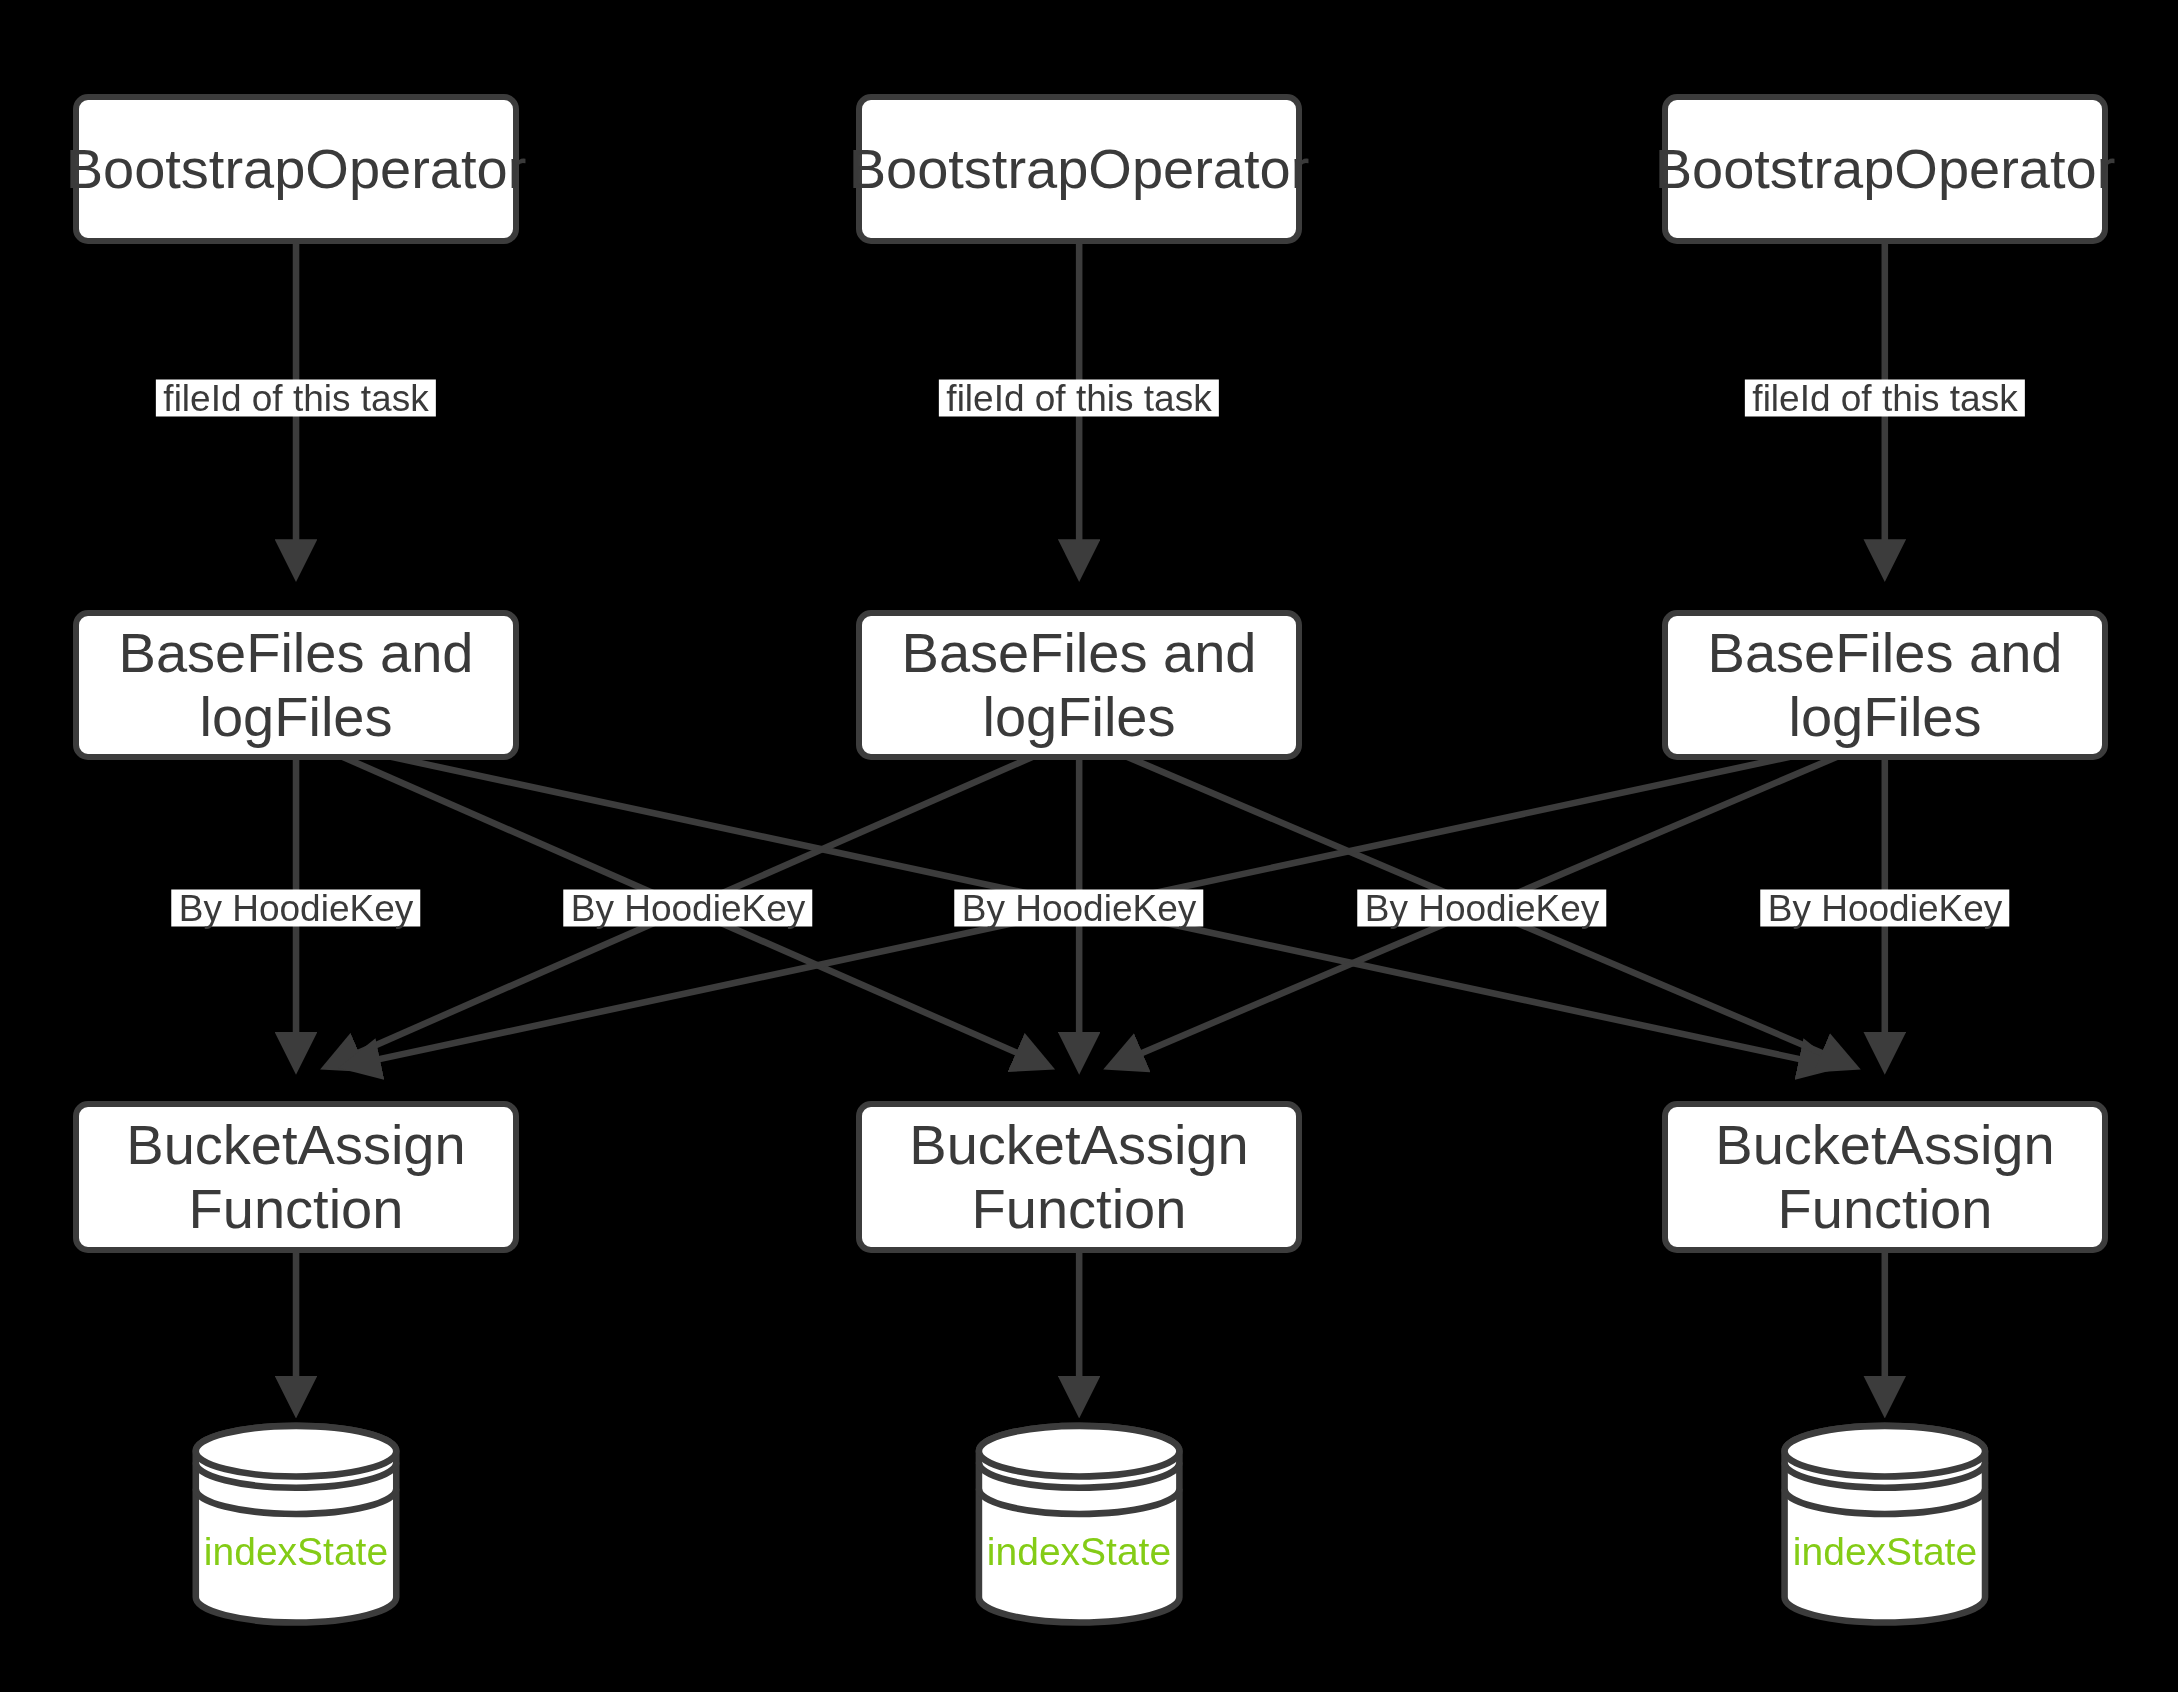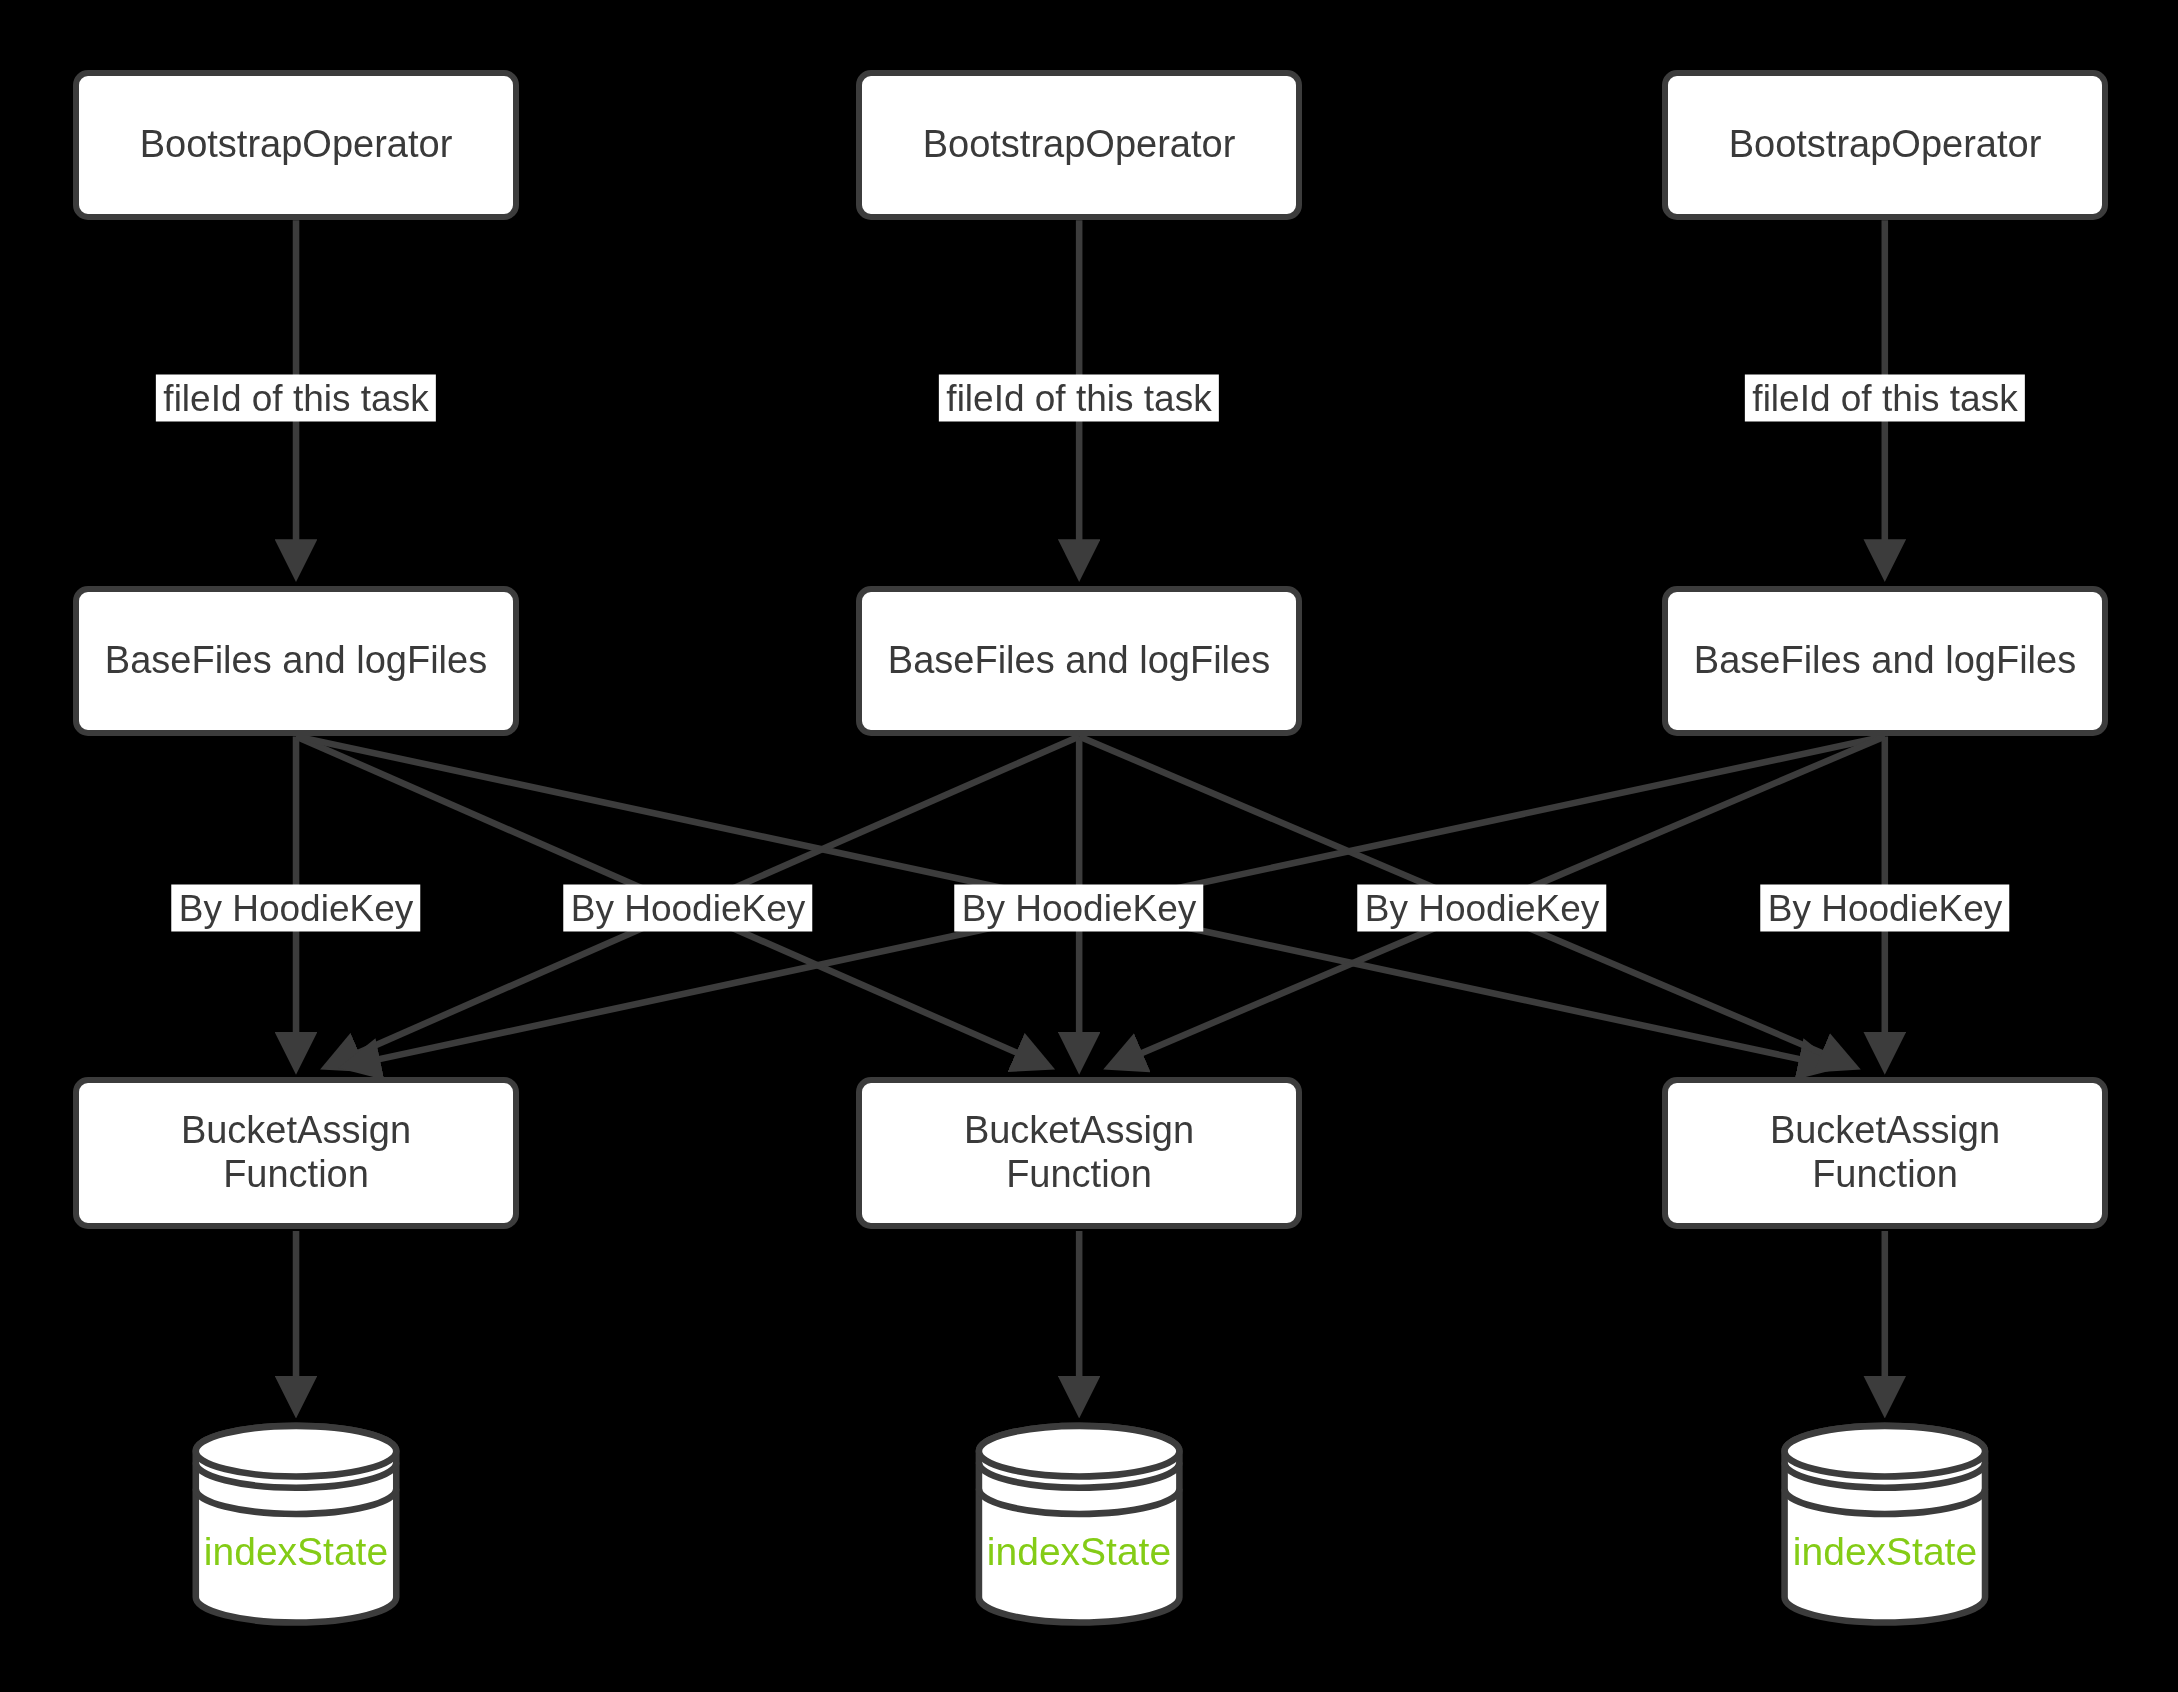--- a/index.html
+++ b/index.html
@@ -21,33 +21,34 @@
     box-sizing: border-box;
     background: #ffffff;
     border: 6.6px solid #3c3c3c;
     border-radius: 15px;
     display: flex;
     flex-direction: column;
     align-items: center;
     justify-content: center;
     text-align: center;
     color: #3a3a3a;
-    font-size: 38px;
+    font-size: 56px;
     line-height: 1.15;
     z-index: 2;
+    margin-top: 24px;
   }
   .node.bucket { height: 152px; }
   .edge-label {
     position: absolute;
     transform: translate(-50%, -50%);
     background: #ffffff;
     color: #3a3a3a;
     font-size: 37px;
     line-height: 43px;
-    height: 47px;
+    height: 37px;
     display: flex;
     align-items: center;
     padding: 0 7.5px;
     white-space: nowrap;
     z-index: 3;
   }
   .store-label {
     position: absolute;
     transform: translate(-50%, -50%);
     color: #84cc16;

